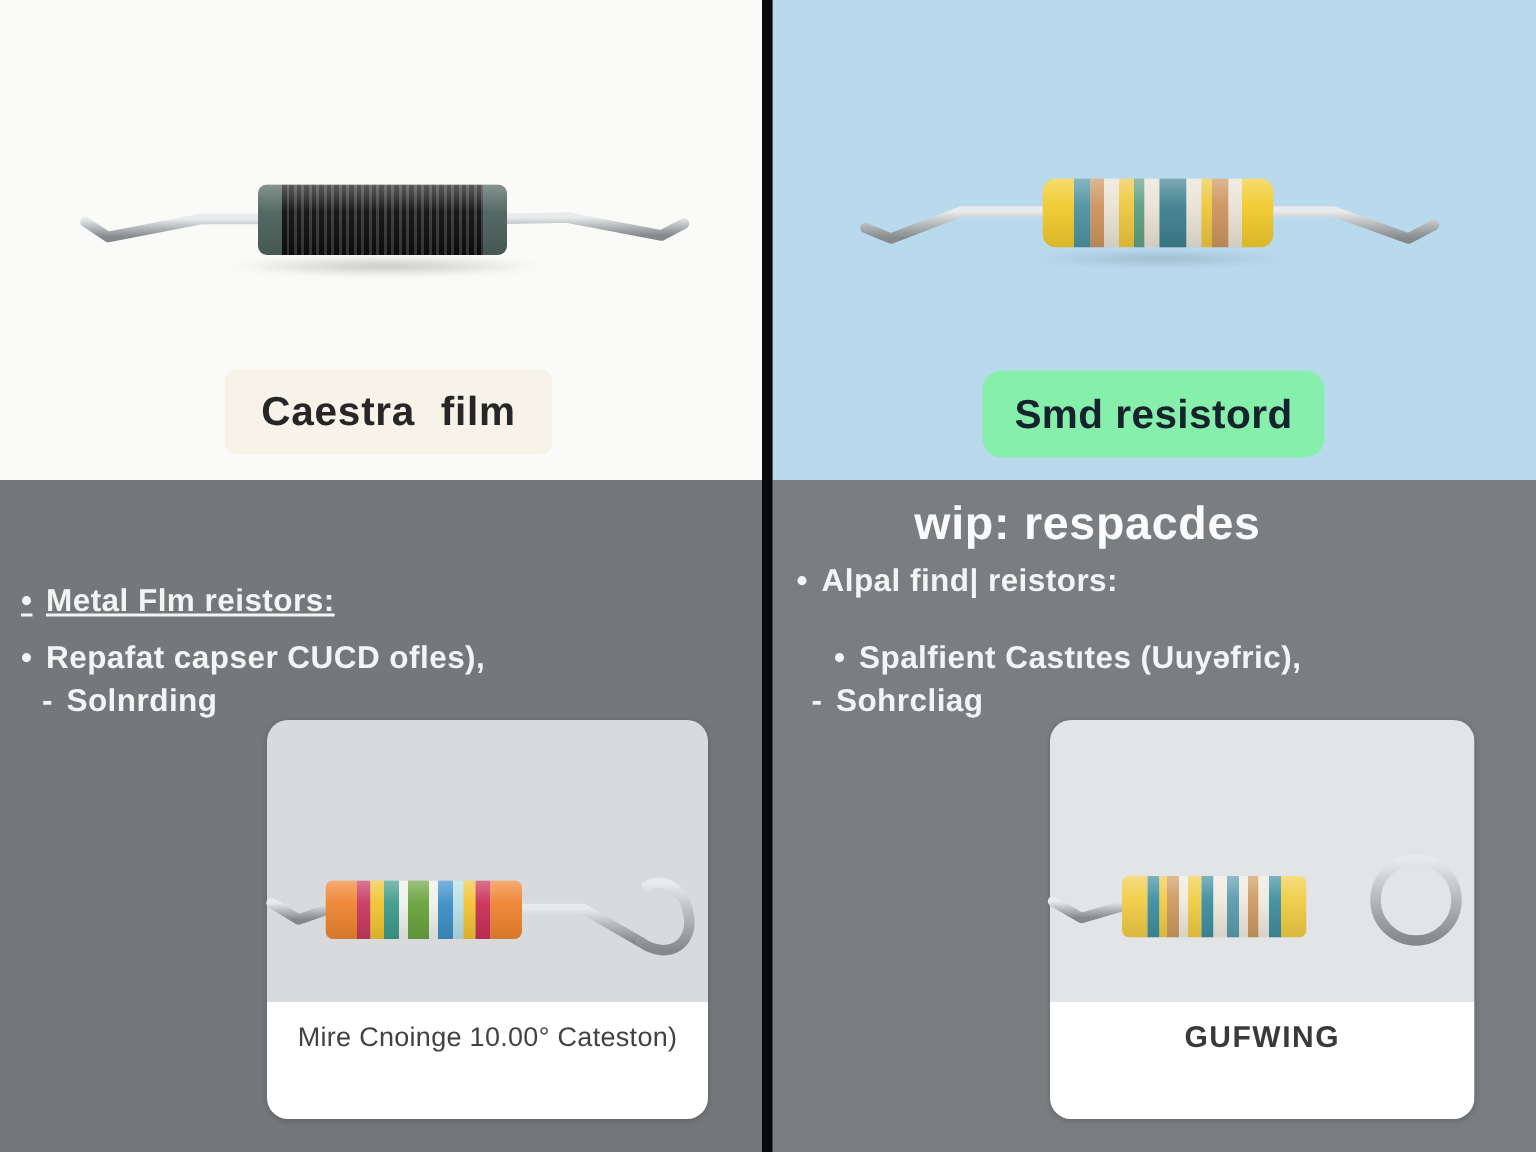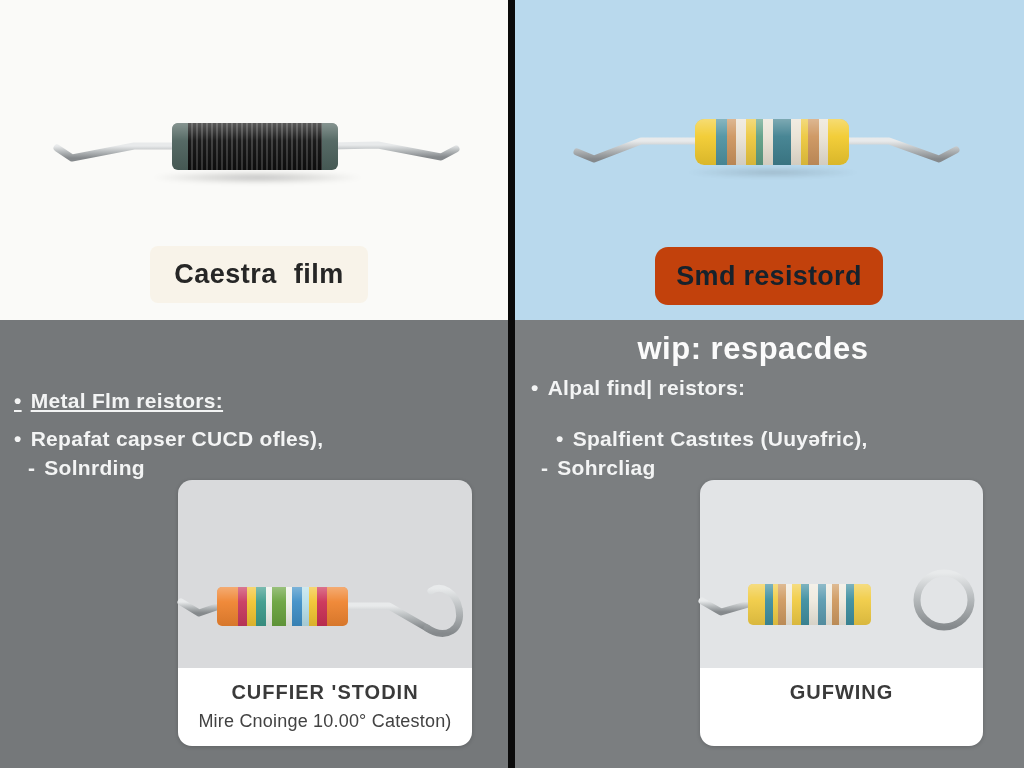--- a/index.html
+++ b/index.html
@@ -37,21 +37,21 @@
   .shadow-tr { left:683px; top:167px; width:180px; height:11px; opacity:.7; }
 
   
   .tag { position:absolute; display:flex; align-items:center; justify-content:center; z-index:6; }
   .tag-carbon { left:150px; top:246px; width:218px; height:57px; border-radius:8px;
       font-size:27px; font-weight:600; letter-spacing:.5px; word-spacing:9px; color:#262626; }
   .tag-smd { left:655px; top:247px; width:228px; height:58px; border-radius:13px;
       font-size:27px; font-weight:700; letter-spacing:.3px; color:#16222c; }
 
   
-  .big-title { position:absolute; left:568px; top:331px; width:370px; text-align:center;
+  .big-title { position:absolute; left:540px; top:331px; width:370px; text-align:center;
       font-size:31px; font-weight:800; letter-spacing:.5px; color:#fbfbfb; z-index:6; }
   .bullet { position:absolute; color:#f3f4f4; font-size:21px; font-weight:600; letter-spacing:.3px; z-index:6; white-space:nowrap; }
   .bullet .mk { margin-right:9px; }
   .bl1 { left:14px;  top:389px;text-decoration:underline; }
   .bl2 { left:14px;  top:427px; }
   .bl3 { left:28px;  top:456px; }
   .br1 { left:531px; top:376px; }
   .br2 { left:556px; top:427px; }
   .br3 { left:541px; top:456px; }
 
@@ -71,21 +71,20 @@
 <div class="canvas">
 
   <div class="panel panel-tl" style="background: rgb(250, 250, 248);"></div>
   <div class="panel panel-tr" style="background: rgb(185, 217, 237);"></div>
   <div class="panel bottom-left" style="background: rgb(117, 120, 122);"></div>
   <div class="panel bottom-right" style="background: rgb(123, 126, 128);"></div>
 
   <div class="card card-left">
     <div class="photo" style="background: rgb(217, 218, 220);"></div>
     <div class="caption">
-      <div class="cap-title">CUFFIER 'STODIN</div>
       <div class="cap-sub">Mire Cnoinge 10.00° Cateston)</div>
     </div>
   </div>
   <div class="card card-right">
     <div class="photo" style="background: rgb(226, 228, 230);"></div>
     <div class="caption">
       <div class="cap-title">GUFWING</div>
     </div>
   </div>
 
@@ -159,21 +158,21 @@
       <div style="flex: 9 1 0px; background: rgb(239, 234, 222);"></div>
       <div style="flex: 7 1 0px; background: rgb(91, 155, 176);"></div>
       <div style="flex: 6 1 0px; background: rgb(239, 234, 222);"></div>
       <div style="flex: 7 1 0px; background: rgb(207, 154, 96);"></div>
       <div style="flex: 6 1 0px; background: rgb(239, 234, 222);"></div>
       <div style="flex: 8 1 0px; background: rgb(63, 143, 160);"></div>
       <div style="flex: 16 1 0px; background: rgb(241, 204, 69);"></div>
     </div>
 
   <div class="tag tag-carbon" style="background: rgb(248, 243, 233);">Caestra film</div>
-  <div class="tag tag-smd" style="background: #c2410c;">Smd resistord</div>
+  <div class="tag tag-smd" style="background: #86efac;">Smd resistord</div>
 
   <div class="big-title">wip: respacdes</div>
 
   <div class="bullet bl1">
     <span class="mk">•</span><span>Metal Flm reistors:</span>
   </div>
   <div class="bullet bl2">
     <span class="mk">•</span><span>Repafat capser CUCD ofles),</span>
   </div>
   <div class="bullet bl3">

